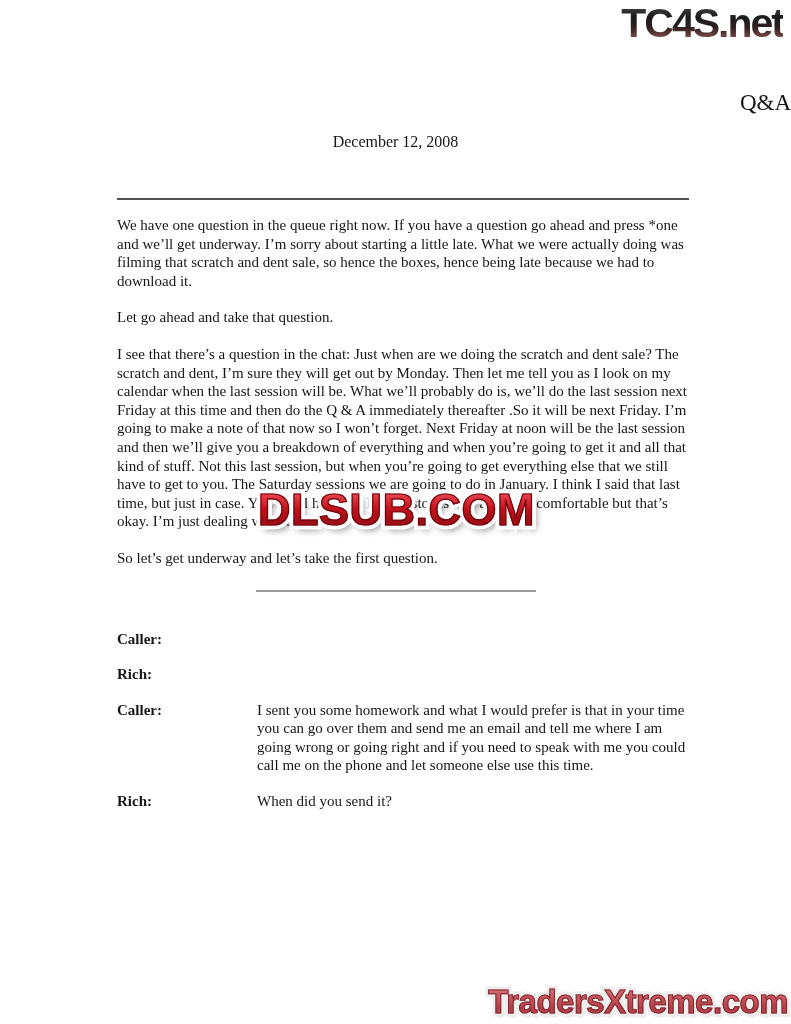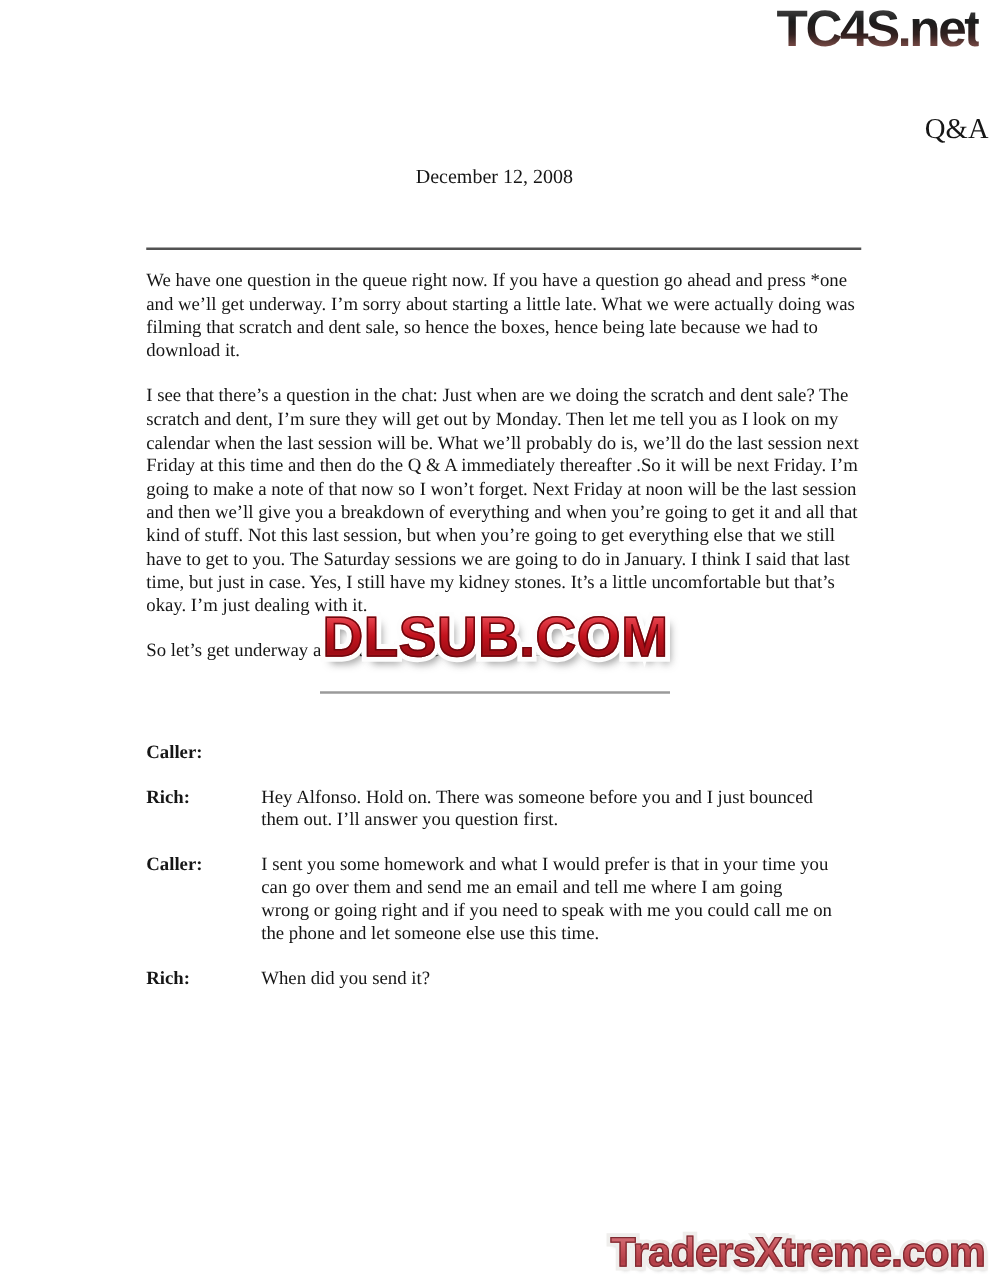--- a/index.html
+++ b/index.html
@@ -29,21 +29,21 @@
   .date    { text-align:center; margin-top:16px; font-size:16px; line-height:20px; }
   .divider-top { height:2px; background:#525252; margin:46px 102px 0 117px; }
 
   
   .content { margin:16px 102px 0 117px; font-size:15px; line-height:18.6px; }
   .content p { margin:0 0 18px 0; }
   .section-divider { width:280px; height:2px; background:#9a9a9a; margin:22px auto 0 auto; }
 
   
   .dialogue { margin:38px 102px 0 117px; font-size:15px; line-height:18.6px; }
-  .d-row   { display:flex; margin-bottom:17px; }
+  .d-row   { display:flex; margin-bottom:17px;gap:48px; }
   .d-label { flex:0 0 92px; font-weight:bold; }
   .d-text  { width:457px; }
 
   
   .watermark {
     position:absolute; left:258px; top:484px;
     font-family:Liberation Sans, sans-serif;
     font-weight:900; font-size:45px; letter-spacing:0.5px;
     white-space:nowrap;
   }
@@ -86,33 +86,33 @@
   <div class="brand-header">
     <span class="tc4s-fill">TC4S.net</span>
   </div>
 
   <div class="title">Q&amp;A</div>
   <div class="date">December 12, 2008</div>
   <div class="divider-top"></div>
 
   <div class="content">
     <p>We have one question in the queue right now. If you have a question go ahead and press *one and we’ll get underway. I’m sorry about starting a little late. What we were actually doing was filming that scratch and dent sale, so hence the boxes, hence being late because we had to download it.</p>
+    <p>Let go ahead and take that question.</p>
     <p>I see that there’s a question in the chat: Just when are we doing the scratch and dent sale? The scratch and dent, I’m sure they will get out by Monday. Then let me tell you as I look on my calendar when the last session will be. What we’ll probably do is, we’ll do the last session next Friday at this time and then do the Q &amp; A immediately thereafter .So it will be next Friday. I’m going to make a note of that now so I won’t forget. Next Friday at noon will be the last session and then we’ll give you a breakdown of everything and when you’re going to get it and all that kind of stuff. Not this last session, but when you’re going to get everything else that we still have to get to you. The Saturday sessions we are going to do in January. I think I said that last time, but just in case. Yes, I still have my kidney stones. It’s a little uncomfortable but that’s okay. I’m just dealing with it.</p>
     <p>So let’s get underway and let’s take the first question.</p>
   </div>
 
   <div class="section-divider"></div>
 
   <div class="dialogue">
     <div class="d-row">
       <span class="d-label">Caller:</span>
     </div>
     <div class="d-row">
       <span class="d-label">Rich:</span>
-      <div class="d-text">Hey Alfonso. Hold on. There was someone before you and I just bounced them out. I’ll answer you question first.</div>
     </div>
     <div class="d-row">
       <span class="d-label">Caller:</span>
       <div class="d-text">I sent you some homework and what I would prefer is that in your time you can go over them and send me an email and tell me where I am going wrong or going right and if you need to speak with me you could call me on the phone and let someone else use this time.</div>
     </div>
     <div class="d-row">
       <span class="d-label">Rich:</span>
       <div class="d-text">When did you send it?</div>
     </div>
   </div>

